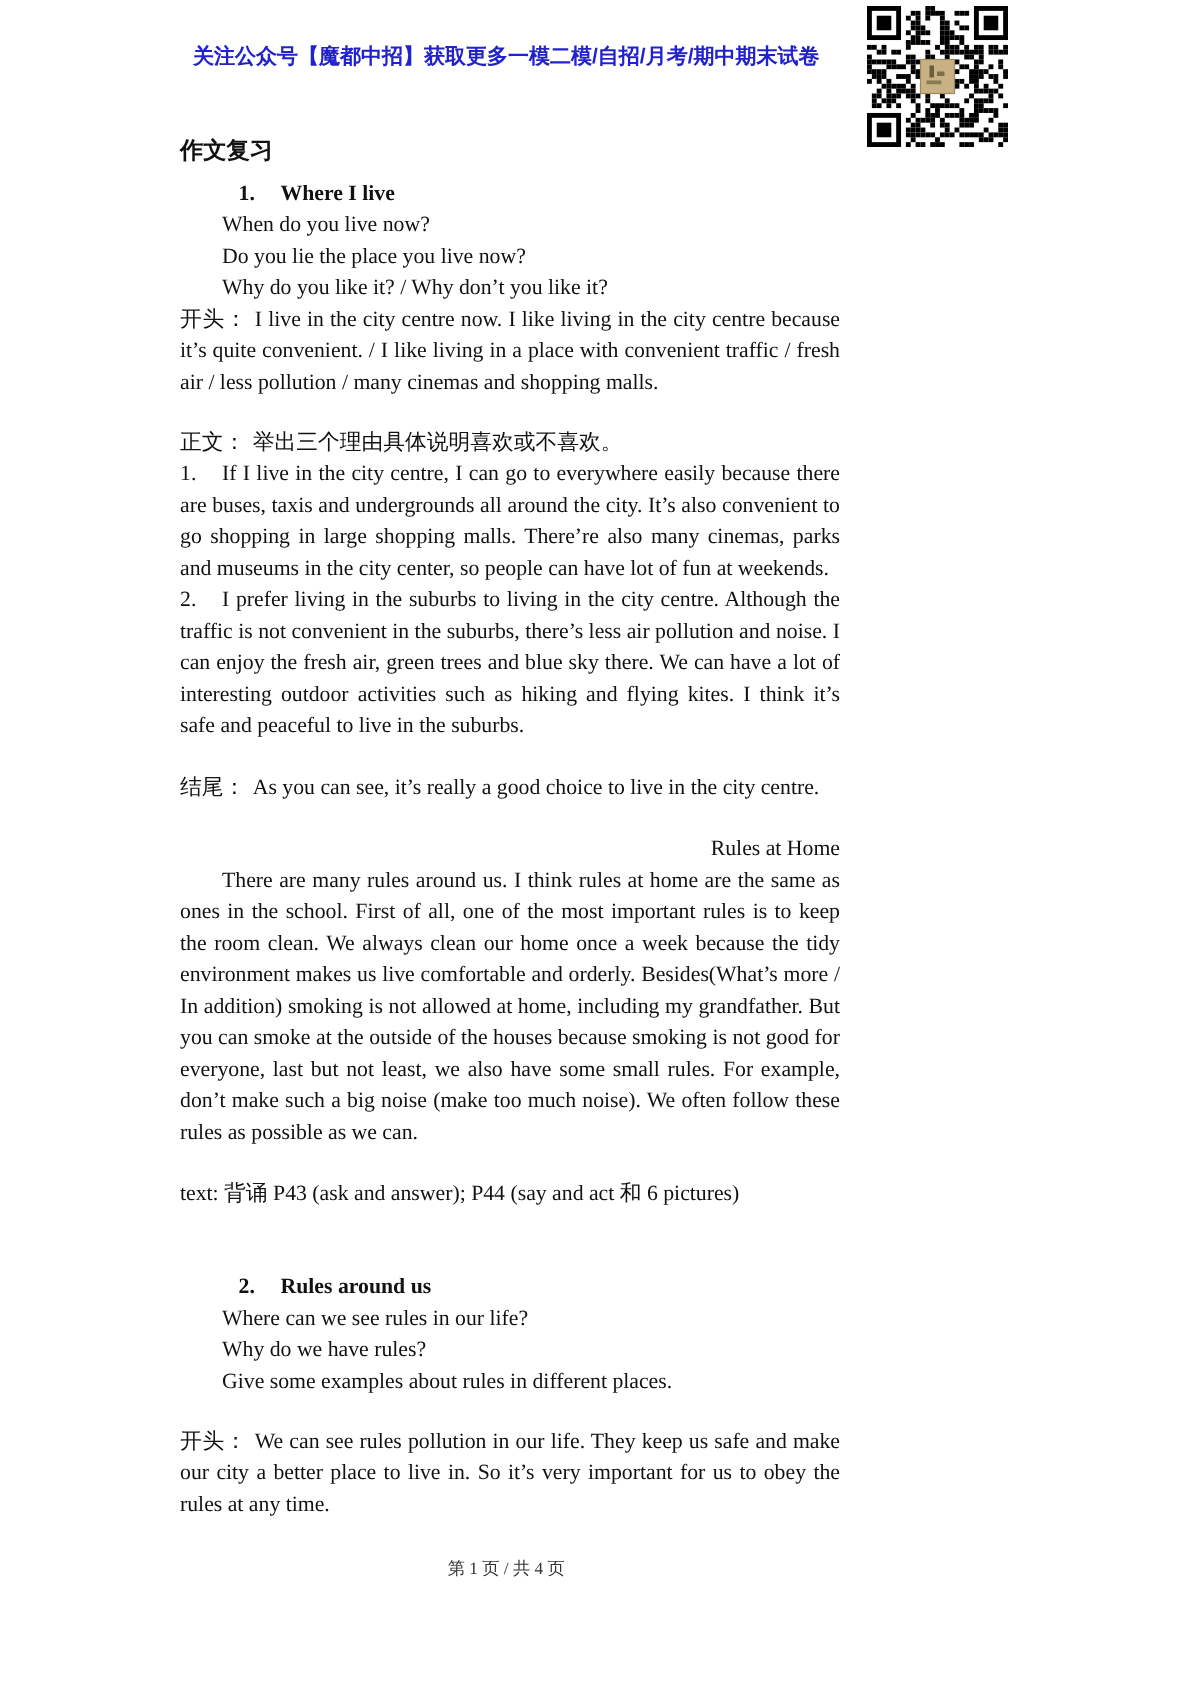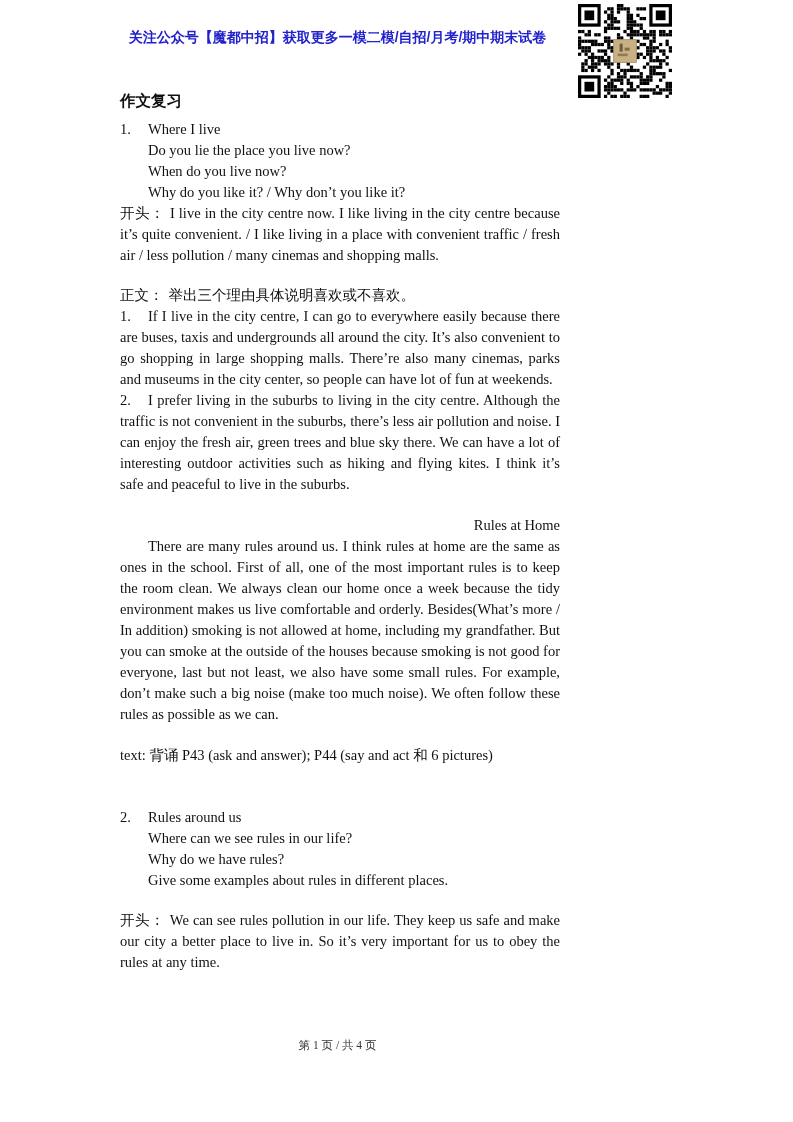--- a/index.html
+++ b/index.html
@@ -31,21 +31,22 @@
     line-height:21px;
   }
   .doc-title{
     margin:46px 0 0 0;
     font-size:15.5px;
     font-weight:bold;
     line-height:16px;
   }
   .sec-head{
     margin-top:10px;
-    font-weight:normal;
+    font-weight:bold;
+    margin-left:39px;
   }
   .num{
     display:inline-block;
     width:28px;
   }
   .q-line{
     padding-left:28px;
   }
   .para{
     margin:0;
@@ -397,32 +398,33 @@
       </svg></div>
 
   <div class="content">
 
     <div class="doc-title">作文复习</div>
 
     <div>
       <div class="sec-head">
         <span class="num">1.</span><span>Where I live</span>
       </div>
+      <div class="q-line">When do you live now?</div>
       <div class="q-line">Do you lie the place you live now?</div>
-      <div class="q-line">When do you live now?</div>
       <div class="q-line">Why do you like it? / Why don’t you like it?</div>
 
       <p class="para"><span class="label">开头：</span><span>I live in the city centre now. I like living in the city centre because it’s quite convenient. / I like living in a place with convenient traffic / fresh air / less pollution / many cinemas and shopping malls.</span></p>
 
       <p class="para gap19"><span class="label">正文：</span><span>举出三个理由具体说明喜欢或不喜欢。</span></p>
 
       <p class="para"><span class="item-num">1.</span><span>If I live in the city centre, I can go to everywhere easily because there are buses, taxis and undergrounds all around the city. It’s also convenient to go shopping in large shopping malls. There’re also many cinemas, parks and museums in the city center, so people can have lot of fun at weekends.</span></p>
 
       <p class="para"><span class="item-num">2.</span><span>I prefer living in the suburbs to living in the city centre. Although the traffic is not convenient in the suburbs, there’s less air pollution and noise. I can enjoy the fresh air, green trees and blue sky there. We can have a lot of interesting outdoor activities such as hiking and flying kites. I think it’s safe and peaceful to live in the suburbs.</span></p>
 
+      <p class="para gap20"><span class="label">结尾：</span><span>As you can see, it’s really a good choice to live in the city centre.</span></p>
 
       <div class="essay-title">Rules at Home</div>
 
       <p class="essay-p">There are many rules around us. I think rules at home are the same as ones in the school. First of all, one of the most important rules is to keep the room clean. We always clean our home once a week because the tidy environment makes us live comfortable and orderly. Besides(What’s more / In addition) smoking is not allowed at home, including my grandfather. But you can smoke at the outside of the houses because smoking is not good for everyone, last but not least, we also have some small rules. For example, don’t make such a big noise (make too much noise). We often follow these rules as possible as we can.</p>
 
       <p class="para gap20">text:  背诵 P43 (ask and answer); P44 (say and act 和 6 pictures)</p>
     </div>
 
     <div>
       <div class="sec-head gap41">

